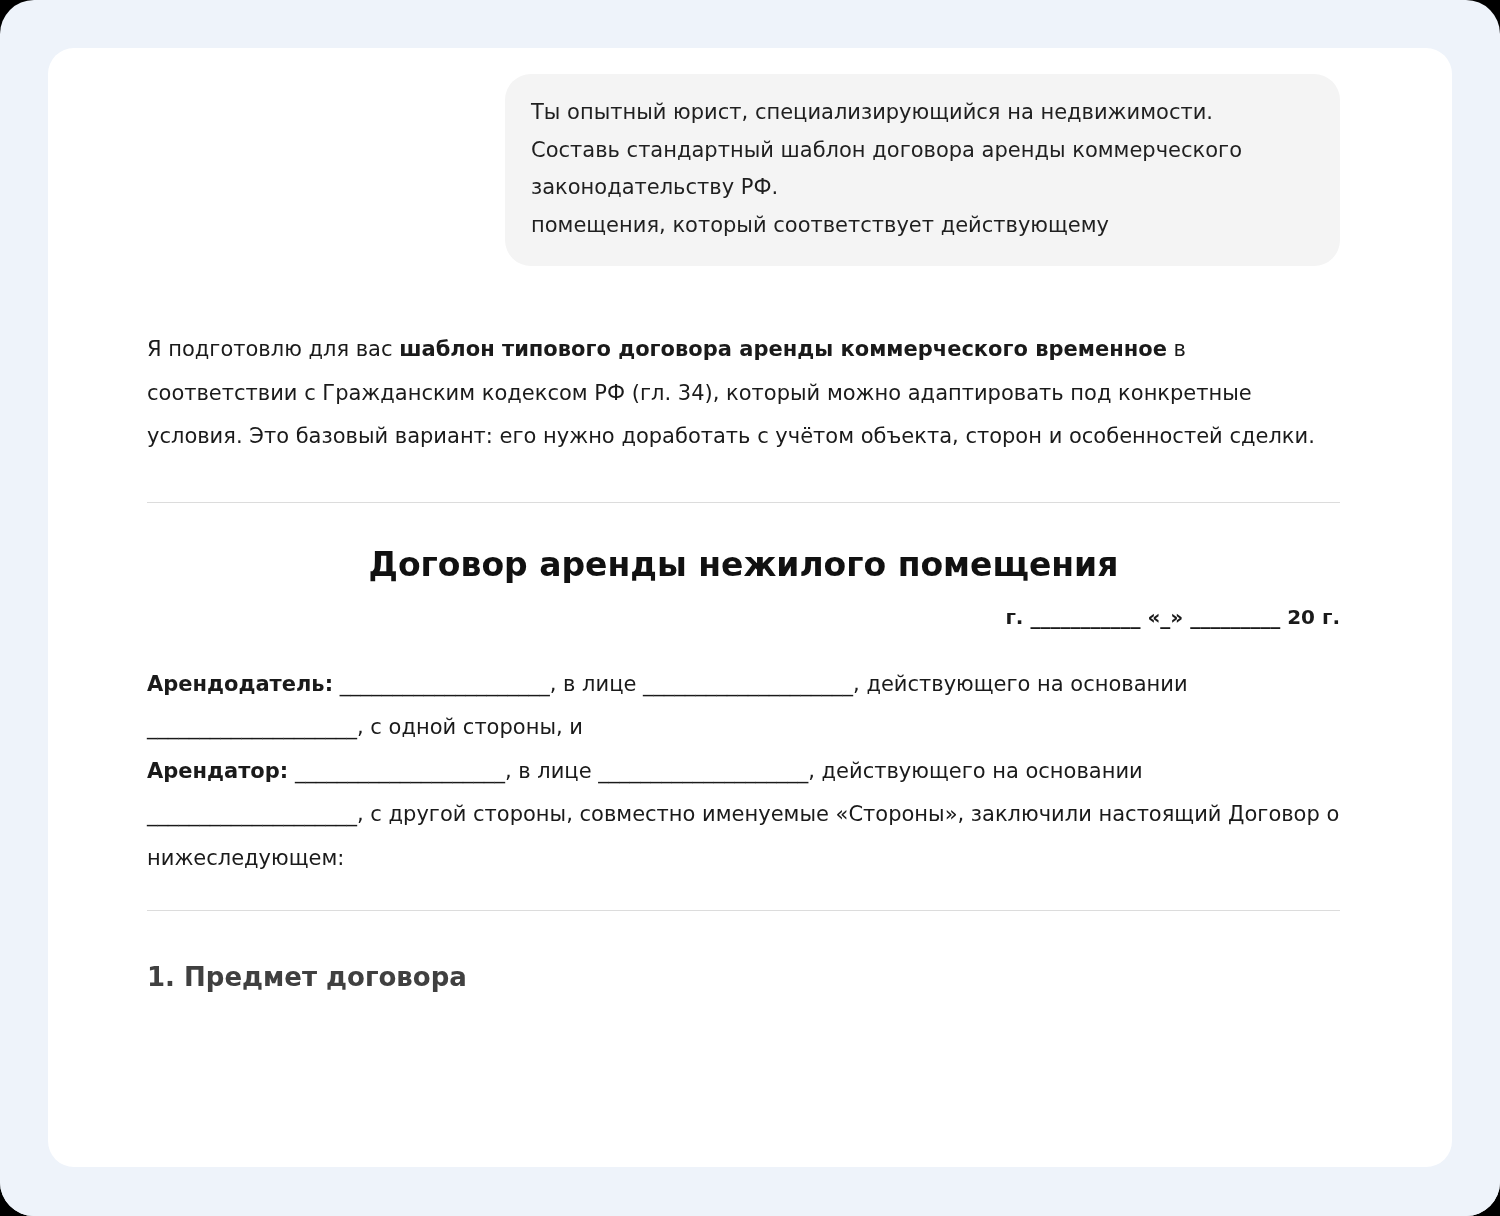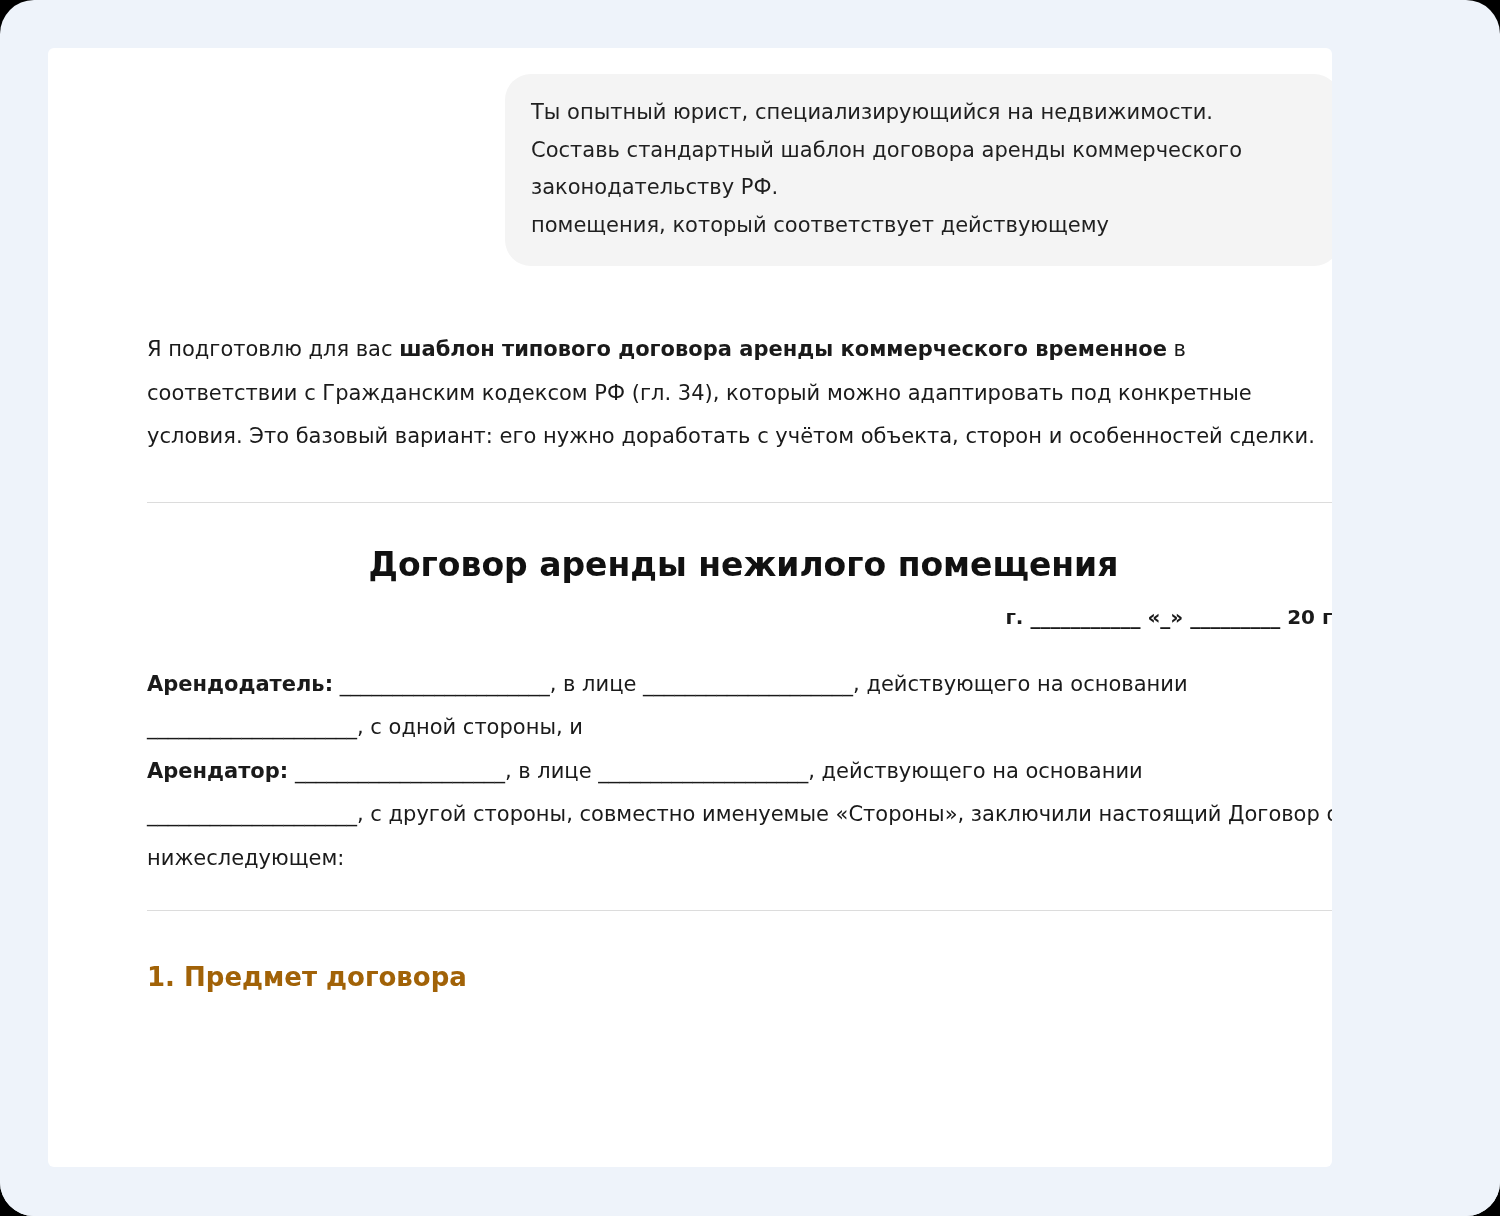--- a/index.html
+++ b/index.html
@@ -17,23 +17,23 @@
       position: absolute;
       left: 0; top: 0;
       width: 1500px; height: 1216px;
       background: #eef3fa;
       border-radius: 34px;
       overflow: hidden;
     }
     .card {
       position: absolute;
       left: 48px; top: 48px;
-      width: 1284px; height: 1119px;
+      width: 1404px; height: 1119px;
       background: #ffffff;
-      border-radius: 6px;
+      border-radius: 26px;
       overflow: hidden;
     }
     .scroll-btn {
       position: absolute;
       left: 721px; top: 1152px;
       width: 44px; height: 44px;
       border-radius: 50%;
       border: 1px solid #d9d9d9;
       background: #fff;
       z-index: 0;
@@ -101,21 +101,21 @@
       margin: 28px 0 0 0;
       font-size: 21px;
       line-height: 43.5px;
     }
     .divider-2 { margin-top: 30px; }
     .section-title {
       margin: 46px 0 0 0;
       font-size: 26px;
       line-height: 40px;
       font-weight: 700;
-      color: #a16207;
+      color: #404040;
     }
     .clause {
       margin: 10px 0 0 0;
       font-size: 21px;
       line-height: 43.5px;
     }
   </style>
 </head>
 <body>
 

